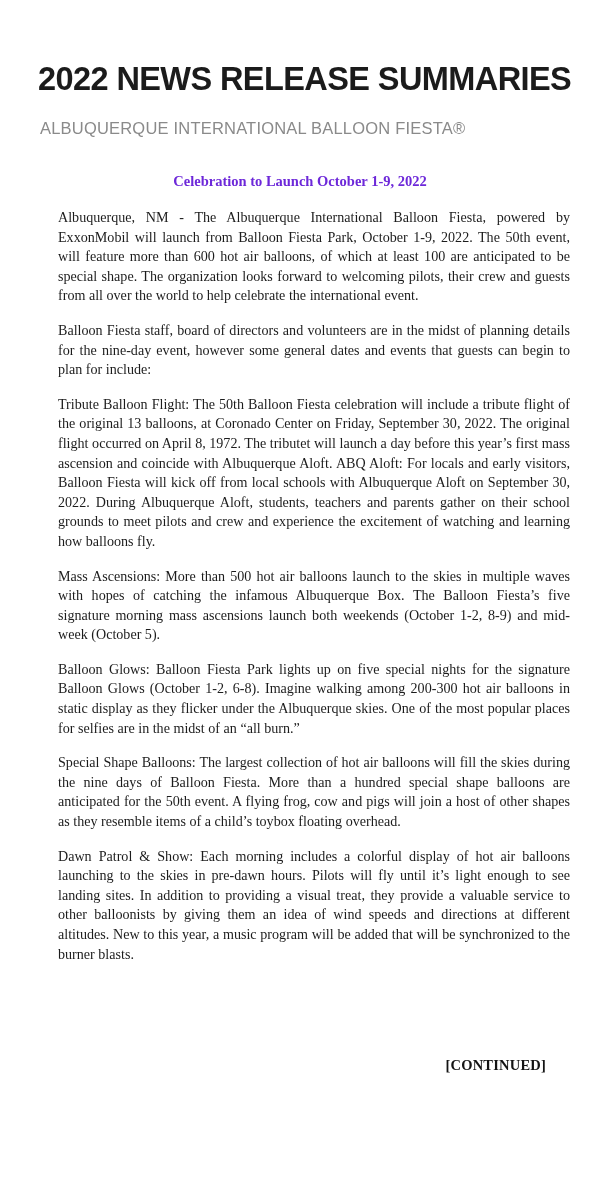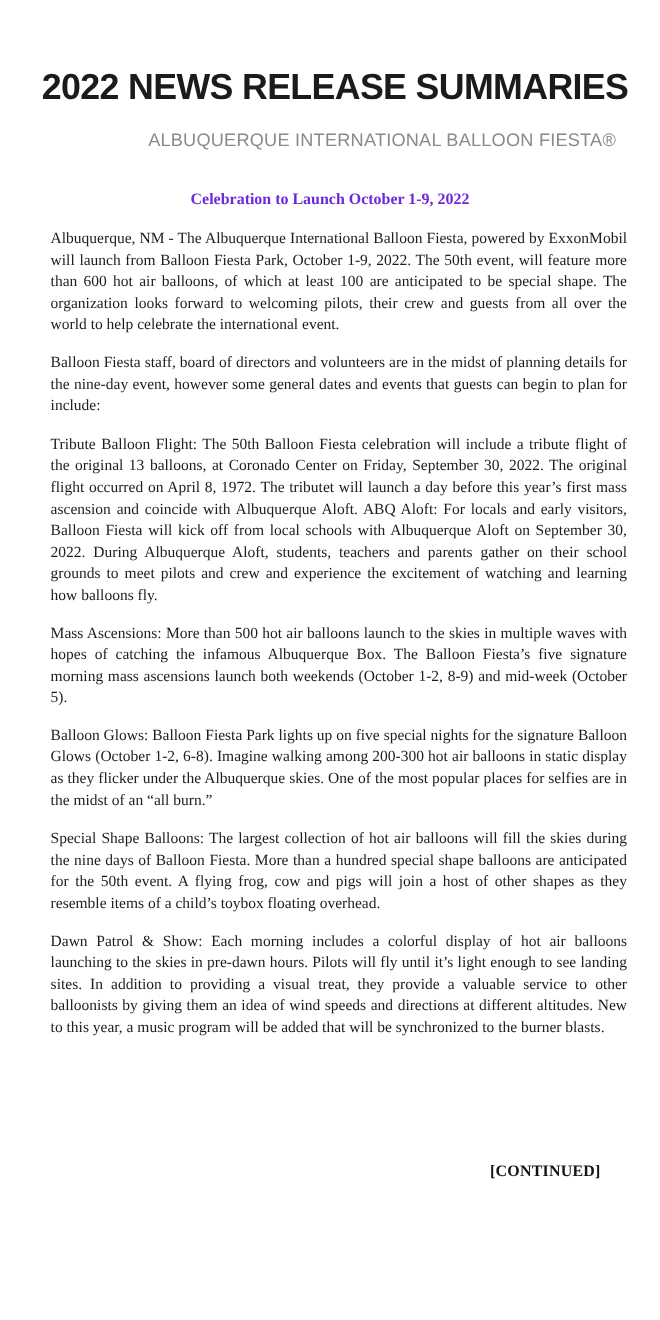--- a/index.html
+++ b/index.html
@@ -40,21 +40,21 @@
     white-space: nowrap;
     transform: scaleX(0.985);
     transform-origin: left center;
   }
 
   .release-head {
     position: absolute;
     left: 40px;
     top: 118px;
     width: 520px;
-    text-align: right;
+    text-align: left;
     font-family: "Liberation Sans", "DejaVu Sans", sans-serif;
     font-weight: 400;
     font-size: 16.5px;
     line-height: 21px;
     letter-spacing: 0.2px;
     color: #8a8a8a;
   }
   .release-head .ln { display: block; }
 
   .release-subhead {
@@ -71,21 +71,21 @@
   }
 
   
   .body-copy {
     position: absolute;
     left: 46px;
     top: 208px;
     width: 524px;
   }
   .body-copy p {
-    margin: 0 0 15px 0;
+    margin: 0 0 15px 12px;
     font-family: "Liberation Serif", "DejaVu Serif", serif;
     font-size: 14.1px;
     line-height: 19.6px;
     text-align: justify;
     text-justify: inter-word;
     color: #1c1c1c;
     hyphens: none;
   }
   .body-copy p:last-child { margin-bottom: 0; }
 

